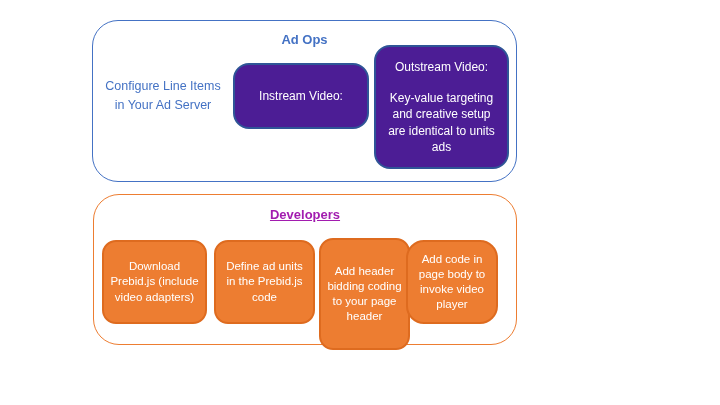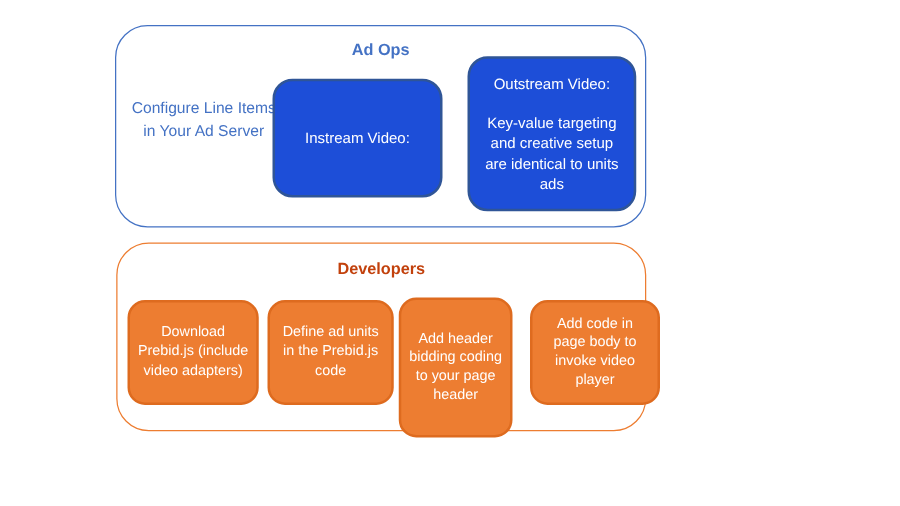--- a/index.html
+++ b/index.html
@@ -30,47 +30,47 @@
     border: 1.5px solid #ED7D31;
   }
   .group-title {
     position: absolute;
     left: 0; right: 0;
     text-align: center;
     font-weight: bold;
     font-size: 13px;
   }
   .group.adops .group-title { top: 11px; color: #4472C4; }
-  .group.devs  .group-title { top: 12px; color: #c2410c; }
+  .group.devs  .group-title { top: 12px; color: #a21caf; text-decoration: underline; }
   .side-note {
     position: absolute;
     left: 10px; top: 56px; width: 120px;
     color: #4472C4;
     font-size: 12.5px;
     line-height: 1.55;
     text-align: center;
   }
   .blue-box {
     position: absolute;
-    background: #1d4ed8;
+    background: #4c1d95;
     border: 2px solid #2F5597;
     border-radius: 16px;
     box-sizing: border-box;
     color: #ffffff;
     display: flex;
     flex-direction: column;
     align-items: center;
     justify-content: center;
     gap: 15px;
     text-align: center;
     font-size: 12px;
     line-height: 1.35;
     padding: 6px 8px;
   }
-  .blue-box.instream { left: 125px; top: 42px; width: 136px; height: 95px; text-align: right; }
+  .blue-box.instream { left: 140px; top: 42px; width: 136px; height: 66px; text-align: right; }
   .blue-box.outstream { left: 281px; top: 24px; width: 135px; height: 124px; }
   .orange-box {
     position: absolute;
     top: 45px;
     height: 84px;
     background: #ED7D31;
     border: 2px solid #DE6B1F;
     border-radius: 14px;
     box-sizing: border-box;
     color: #ffffff;
@@ -78,21 +78,21 @@
     align-items: center;
     justify-content: center;
     text-align: center;
     font-size: 11.5px;
     line-height: 1.32;
     padding: 4px 6px;
   }
   .orange-box.b1 { left: 8px;   width: 105px; }
   .orange-box.b2 { left: 120px; width: 101px; text-align: center;  }
   .orange-box.b3 { left: 225px; width: 91px; top: 43px; height: 112px; }
-  .orange-box.b4 { left: 330px; width: 104px;  }
+  .orange-box.b4 { left: 312px; width: 92px; border-radius: 18px;  }
 </style>
 </head>
 <body>
 
 <div class="canvas">
 
   <div class="group adops">
     <div class="group-title">Ad Ops</div>
 
     <div class="side-note">Configure Line Items in Your Ad Server</div>

